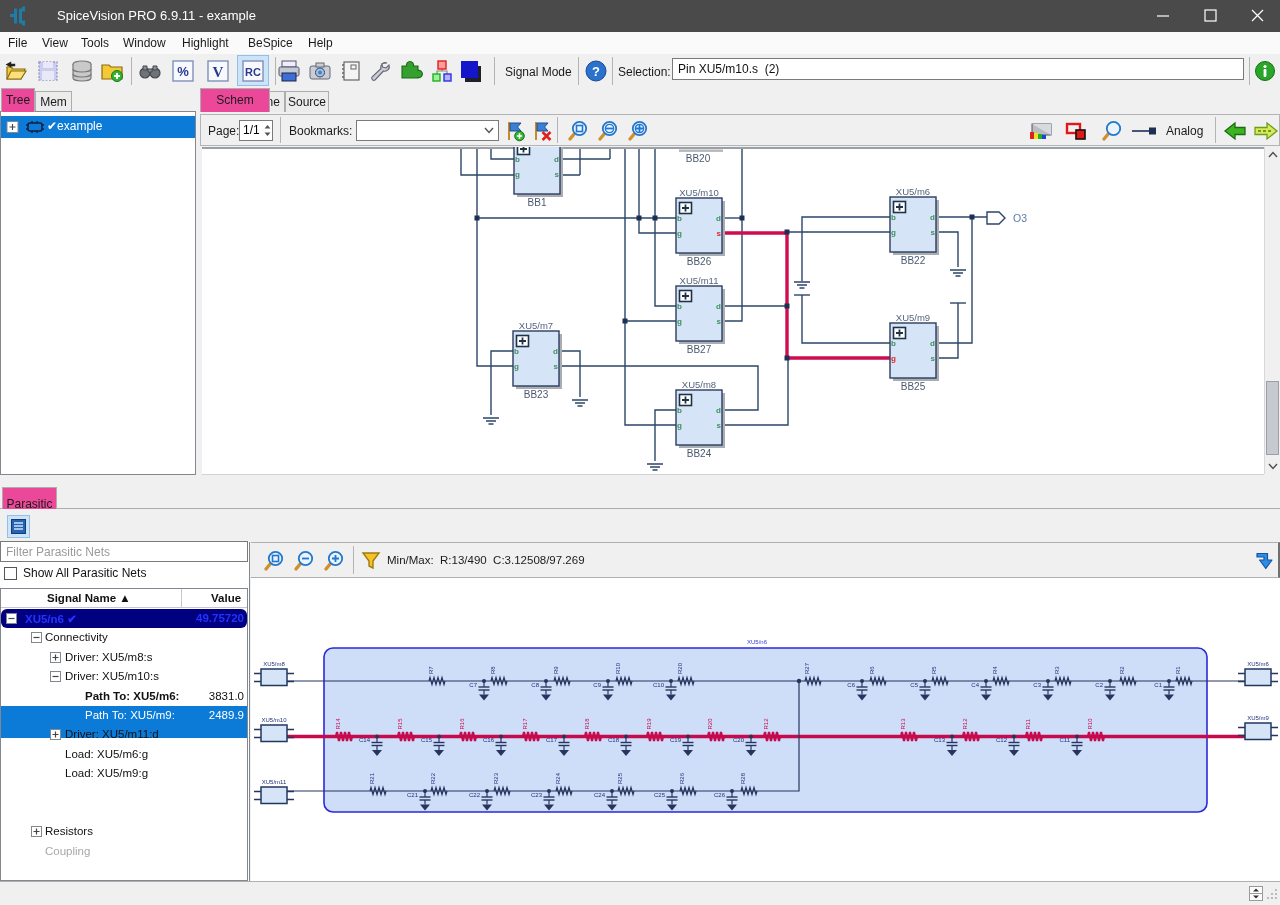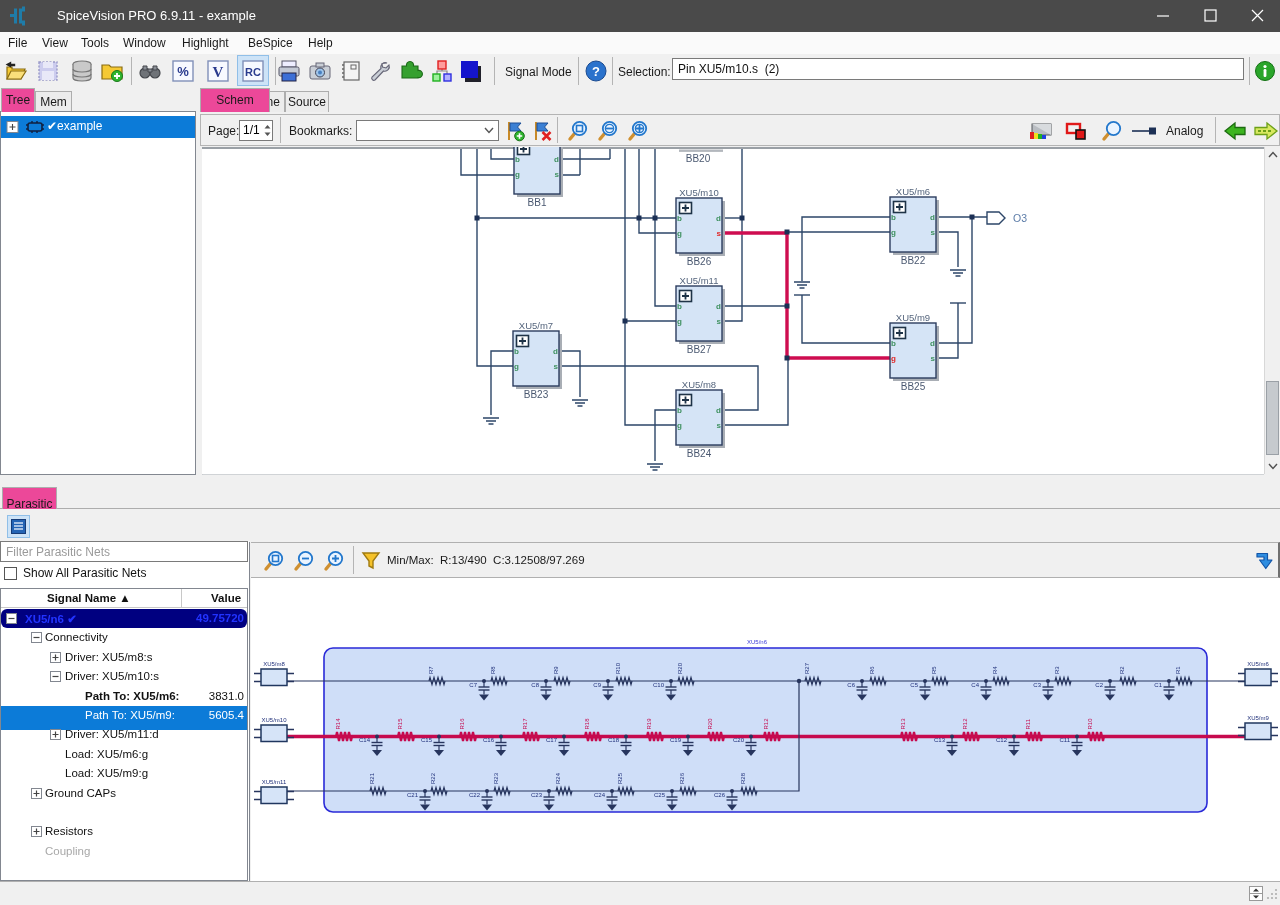--- a/index.html
+++ b/index.html
@@ -390,43 +390,36 @@
       <svg class="icn" style="left:49px;top:4px" width="11" height="11" viewBox="0 0 11 11">
         <rect x="0.5" y="0.5" width="10" height="10" fill="#fff" stroke="#828790"></rect>
         <path d="M2.5 5.5 H 8.5" stroke="#444" stroke-width="1.2"></path>
       </svg>
       <span class="abs" style="left:64px;top:3px;font-size:11.5px;color:#111;font-weight:normal">Driver: XU5/m10:s</span>
     </div>
     <div class="abs" style="left:0px;top:97.6px;width:246px;height:19.4px;">
       <span class="abs" style="left:84px;top:3px;font-size:11.5px;color:#111;font-weight:bold">Path To: XU5/m6:</span>
       <span class="abs" style="right:3px;top:3px;font-size:11.5px;color:#111;font-weight:normal">3831.0</span>
     </div>
-    <div class="abs" style="left:0px;top:117.0px;width:246px;height:24px;background:#0c7bd8;">
+    <div class="abs" style="left:0px;top:117.0px;width:246px;height:32px;background:#0c7bd8;">
       <span class="abs" style="left:84px;top:3px;font-size:11.5px;color:#ffffff;font-weight:normal">Path To: XU5/m9:</span>
-      <span class="abs" style="right:3px;top:3px;font-size:11.5px;color:#ffffff;font-weight:normal">5605.4</span>
+      <span class="abs" style="right:3px;top:3px;font-size:11.5px;color:#ffffff;font-weight:normal">2489.9</span>
     </div>
     <div class="abs" style="left:0px;top:136.4px;width:246px;height:19.4px;">
       <svg class="icn" style="left:49px;top:4px" width="11" height="11" viewBox="0 0 11 11">
         <rect x="0.5" y="0.5" width="10" height="10" fill="#fff" stroke="#828790"></rect>
         <path d="M2.5 5.5 H 8.5 M5.5 2.5 V 8.5" stroke="#444" stroke-width="1.2"></path>
       </svg>
       <span class="abs" style="left:64px;top:3px;font-size:11.5px;color:#111;font-weight:normal">Driver: XU5/m11:d</span>
     </div>
     <div class="abs" style="left:0px;top:155.8px;width:246px;height:19.4px;">
       <span class="abs" style="left:64px;top:3px;font-size:11.5px;color:#111;font-weight:normal">Load: XU5/m6:g</span>
     </div>
     <div class="abs" style="left:0px;top:175.20000000000002px;width:246px;height:19.4px;">
       <span class="abs" style="left:64px;top:3px;font-size:11.5px;color:#111;font-weight:normal">Load: XU5/m9:g</span>
-    </div>
-    <div class="abs" style="left:0px;top:194.60000000000002px;width:246px;height:19.4px;">
-      <svg class="icn" style="left:30px;top:4px" width="11" height="11" viewBox="0 0 11 11">
-        <rect x="0.5" y="0.5" width="10" height="10" fill="#fff" stroke="#828790"></rect>
-        <path d="M2.5 5.5 H 8.5 M5.5 2.5 V 8.5" stroke="#444" stroke-width="1.2"></path>
-      </svg>
-      <span class="abs" style="left:44px;top:3px;font-size:11.5px;color:#111;font-weight:normal">Ground CAPs</span>
     </div>
     <div class="abs" style="left:0px;top:233.40000000000003px;width:246px;height:19.4px;">
       <svg class="icn" style="left:30px;top:4px" width="11" height="11" viewBox="0 0 11 11">
         <rect x="0.5" y="0.5" width="10" height="10" fill="#fff" stroke="#828790"></rect>
         <path d="M2.5 5.5 H 8.5 M5.5 2.5 V 8.5" stroke="#444" stroke-width="1.2"></path>
       </svg>
       <span class="abs" style="left:44px;top:3px;font-size:11.5px;color:#111;font-weight:normal">Resistors</span>
     </div>
     <div class="abs" style="left:0px;top:252.80000000000004px;width:246px;height:19.4px;">
       <span class="abs" style="left:44px;top:3px;font-size:11.5px;color:#a8a8a8;font-weight:normal">Coupling</span>

